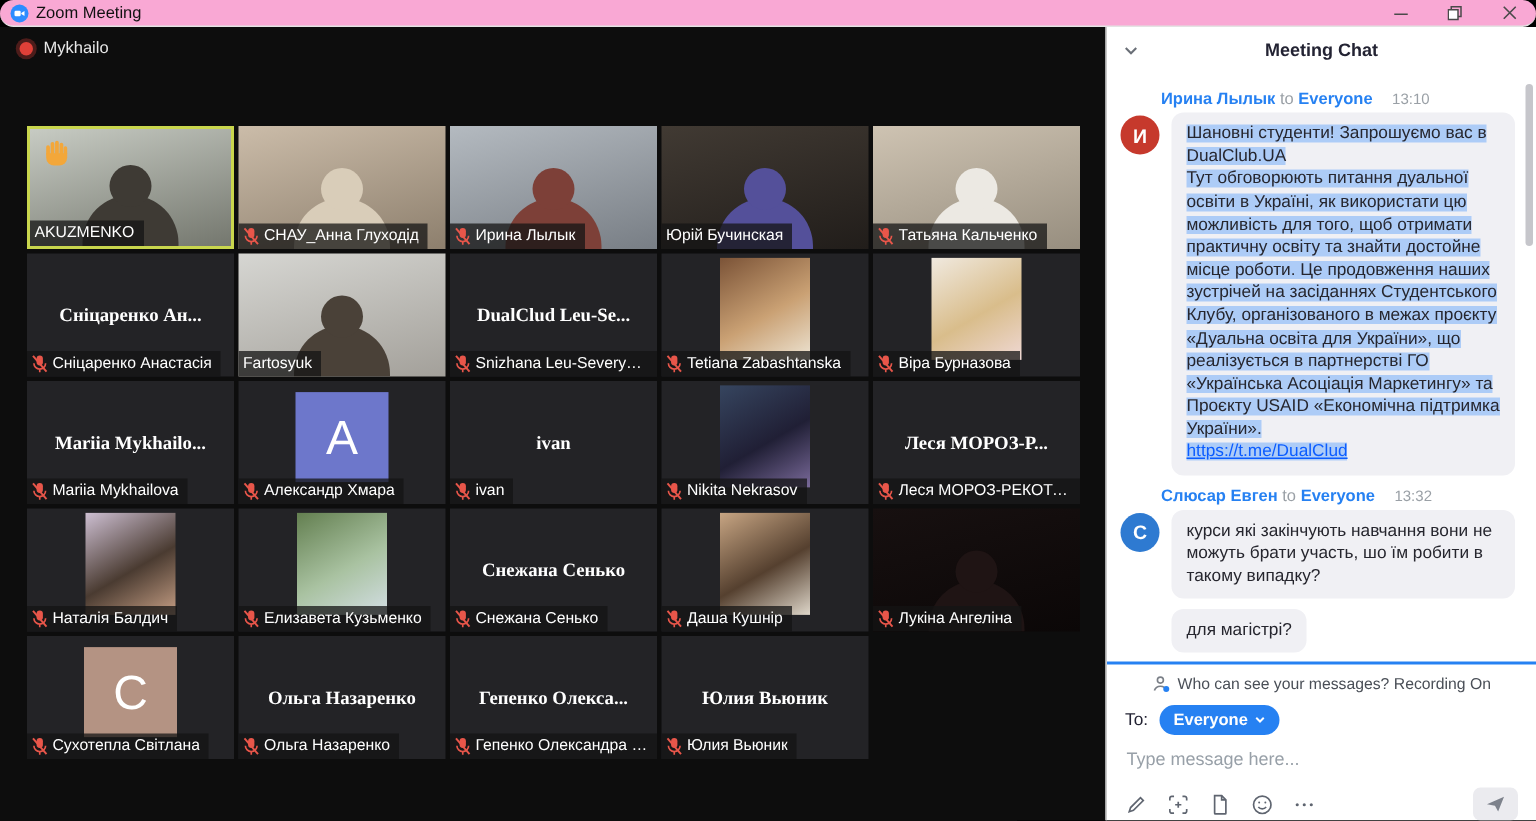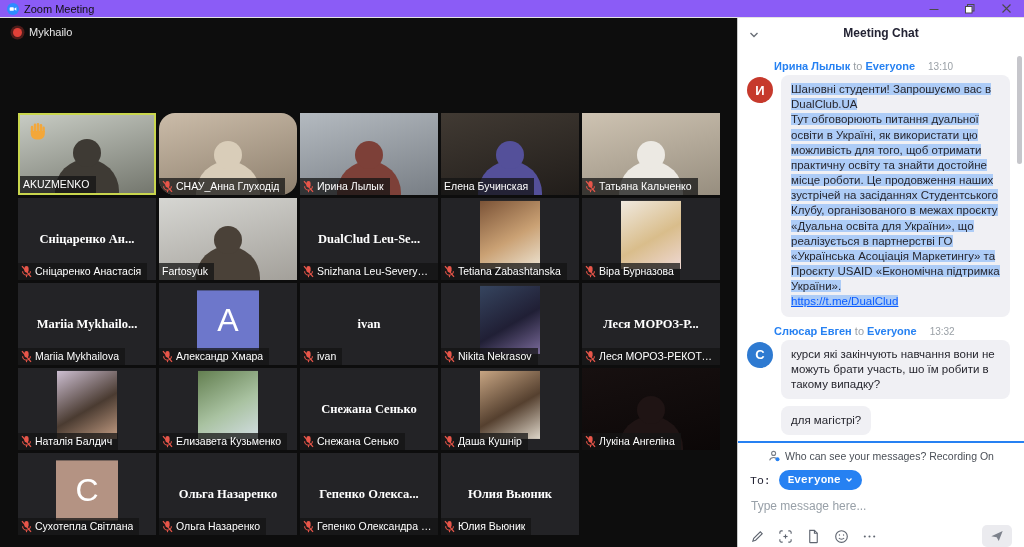--- a/index.html
+++ b/index.html
@@ -1,39 +1,39 @@
 <!DOCTYPE html>
 <html><head>
 <meta charset="utf-8">
 <style>
   * { margin:0; padding:0; box-sizing:border-box; }
   html,body { width:1024px; height:547px; overflow:hidden; background:#000;
               font-family:"Liberation Sans", sans-serif; }
   .window { width:1024px; height:547px; display:flex; flex-direction:column; }
 
   
-  .titlebar { height:18px; background:#8b5cf6; border-bottom:1px solid #e3e3e3;
-              display:flex; align-items:center; font-size:11px; color:#111; flex:0 0 18px;}
+  .titlebar { height:18px; background:#f9a8d4; border-bottom:1px solid #e3e3e3;
+              display:flex; align-items:center; font-size:11px; color:#111; flex:0 0 18px;border-radius:9px;}
   .zoom-logo { width:12px; height:12px; border-radius:50%; background:#2d8cff;
                margin:0 5px 0 7px; display:flex; align-items:center; justify-content:center; }
   .tb-controls { margin-left:auto; display:flex; height:100%; }
   .tb-btn { width:36px; height:100%; display:flex; align-items:center; justify-content:center; cursor:default; }
 
   
   .main { flex:1; display:flex; min-height:0; }
   .meeting { width:737px; background:#0d0d0d; position:relative; flex:0 0 737px; }
 
   .recording { position:absolute; top:8px; left:13px; display:flex; align-items:center;
                gap:7px; color:#e8e8e8; font-size:11px; }
   .rec-dot { width:9px; height:9px; border-radius:50%; background:#e04038;
              box-shadow:0 0 0 2.5px rgba(224,64,56,.30); }
 
   
   .grid { position:absolute; left:18px; top:66px; display:grid;
-          grid-template-columns:repeat(5,138px); grid-auto-rows:82px; gap:3px;margin-top:29px; }
+          grid-template-columns:repeat(5,138px); grid-auto-rows:82px; gap:3px; }
   .tile { position:relative; background:#232326; overflow:hidden; }
   .tile.active { border:2px solid #c9d64d; }
   .silhouette { position:absolute; bottom:0; left:50%; transform:translateX(-50%);
                 width:64px; height:34px; border-radius:32px 32px 0 0; }
   .silhouette::before { content:''; position:absolute; top:-20px; left:50%;
                 transform:translateX(-50%); width:28px; height:28px; border-radius:50%;
                 background:inherit; }
   .center-name { position:absolute; inset:0; display:flex; align-items:center;
                  justify-content:center; color:#fff; font-weight:bold; font-size:12.5px;
                  text-align:center; padding:0 6px;font-family:Liberation Serif, serif; }
@@ -72,21 +72,21 @@
   .bubbles { flex:1; min-width:0; display:flex; flex-direction:column; gap:7px; }
   .bubble { background:#f0f0f4; border-radius:8px; padding:7px 10px; font-size:11.5px;
             line-height:1.32; color:#26262e; width:fit-content; max-width:100%; }
   .sel { background:#adccf7; }
   .lnk { color:#0b5cff; text-decoration:underline; }
 
   
   .chat-footer { flex:0 0 104px; border-top:2px solid #2681f2; padding:4px 0 0; }
   .privacy { display:flex; align-items:center; justify-content:center; gap:5px;
              font-size:10.5px; color:#4a4f57; height:18px; }
-  .to-row { display:flex; align-items:center; gap:8px; padding:5px 12px 0;font-family:Liberation Mono, monospace; }
+  .to-row { display:flex; align-items:center; gap:8px; padding:5px 12px 0; }
   .to-label { font-size:11.5px; color:#232333; }
   .recipient { display:flex; align-items:center; gap:4px; background:#2681f2; color:#fff;
                border:none; border-radius:12px; height:20px; padding:0 9px;
                font-size:11px; font-weight:bold; font-family:inherit; cursor:pointer; }
   .compose-input { padding:9px 13px 0; font-size:12px; color:#98a0a8; cursor:text; }
   .compose-toolbar { display:flex; align-items:center; gap:13px; padding:12px 12px 0; }
   .tool-btn { background:none; border:none; padding:0; display:flex; cursor:pointer; }
   .send { margin-left:auto; background:#ebebef; border:none; border-radius:5px;
           width:30px; height:22px; display:flex; align-items:center; justify-content:center;
           cursor:pointer; }
@@ -140,21 +140,21 @@
                   <rect x="6.5" y="1.6" width="2.1" height="8" rx="1"></rect>
                   <rect x="9" y="2.6" width="2.1" height="7" rx="1"></rect>
                   <rect x="11.3" y="4.6" width="2" height="5" rx="1"></rect>
                   <path d="M1.5 8.5h11.8V11a4.5 4.5 0 0 1-4.5 4.5H6A4.5 4.5 0 0 1 1.5 11z"></path>
                 </g>
               </svg></span>
             <div class="tile-label">
               <span class="nm">AKUZMENKO</span>
             </div>
           </div>
-          <div class="tile" style="background: linear-gradient(165deg, rgb(203, 188, 169) 0%, rgb(141, 127, 109) 100%); border-radius: 16px;">
+          <div class="tile" style="background: linear-gradient(165deg, rgb(203, 188, 169) 0%, rgb(141, 127, 109) 100%);">
             <div class="silhouette" style="background: rgb(217, 205, 185);"></div>
             <div class="tile-label">
               <span class="mute-ic">
                 <svg width="11" height="13" viewBox="0 0 11 13">
                   <rect x="3.4" y="1" width="4.2" height="6.6" rx="2.1" fill="#e8564a"></rect>
                   <path d="M1.6 6.2a3.9 3.9 0 0 0 7.8 0" fill="none" stroke="#e8564a" stroke-width="1.1"></path>
                   <line x1="5.5" y1="10.3" x2="5.5" y2="12.2" stroke="#e8564a" stroke-width="1.1"></line>
                   <line x1="1" y1="1.2" x2="10" y2="11.8" stroke="#e8564a" stroke-width="1.3"></line>
                 </svg>
               </span>
@@ -171,21 +171,21 @@
                   <line x1="5.5" y1="10.3" x2="5.5" y2="12.2" stroke="#e8564a" stroke-width="1.1"></line>
                   <line x1="1" y1="1.2" x2="10" y2="11.8" stroke="#e8564a" stroke-width="1.3"></line>
                 </svg>
               </span>
               <span class="nm">Ирина Лылык</span>
             </div>
           </div>
           <div class="tile" style="background: linear-gradient(165deg, rgb(65, 58, 51) 0%, rgb(33, 29, 26) 100%);">
             <div class="silhouette" style="background: rgb(84, 80, 154);"></div>
             <div class="tile-label">
-              <span class="nm">Елена Бучинская</span>
+              <span class="nm">Юрій Бучинская</span>
             </div>
           </div>
           <div class="tile" style="background: linear-gradient(165deg, rgb(206, 195, 178) 0%, rgb(151, 142, 127) 100%);">
             <div class="silhouette" style="background: rgb(236, 233, 227);"></div>
             <div class="tile-label">
               <span class="mute-ic">
                 <svg width="11" height="13" viewBox="0 0 11 13">
                   <rect x="3.4" y="1" width="4.2" height="6.6" rx="2.1" fill="#e8564a"></rect>
                   <path d="M1.6 6.2a3.9 3.9 0 0 0 7.8 0" fill="none" stroke="#e8564a" stroke-width="1.1"></path>
                   <line x1="5.5" y1="10.3" x2="5.5" y2="12.2" stroke="#e8564a" stroke-width="1.1"></line>

